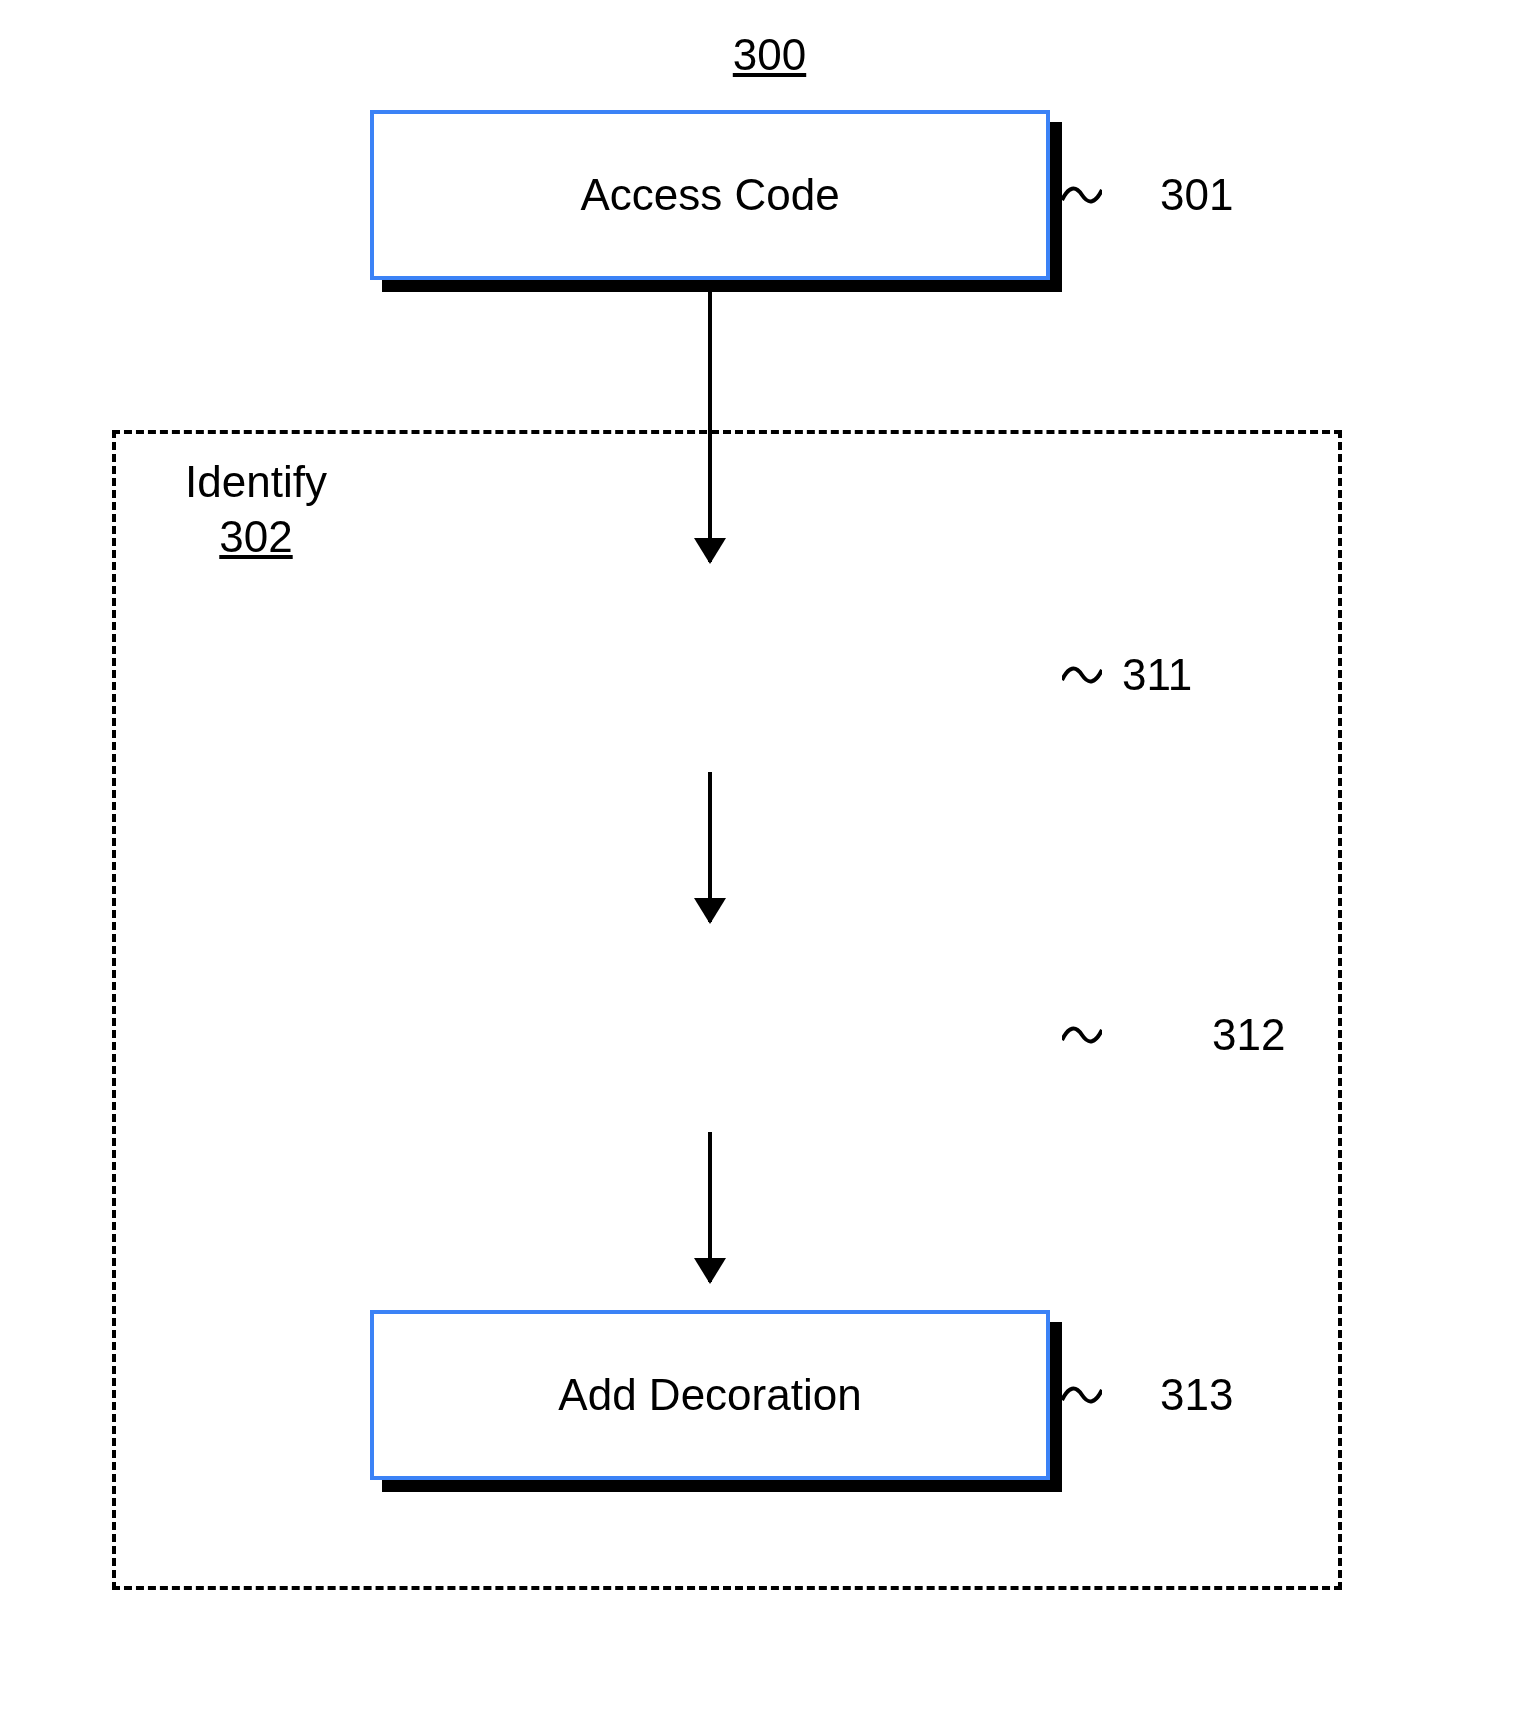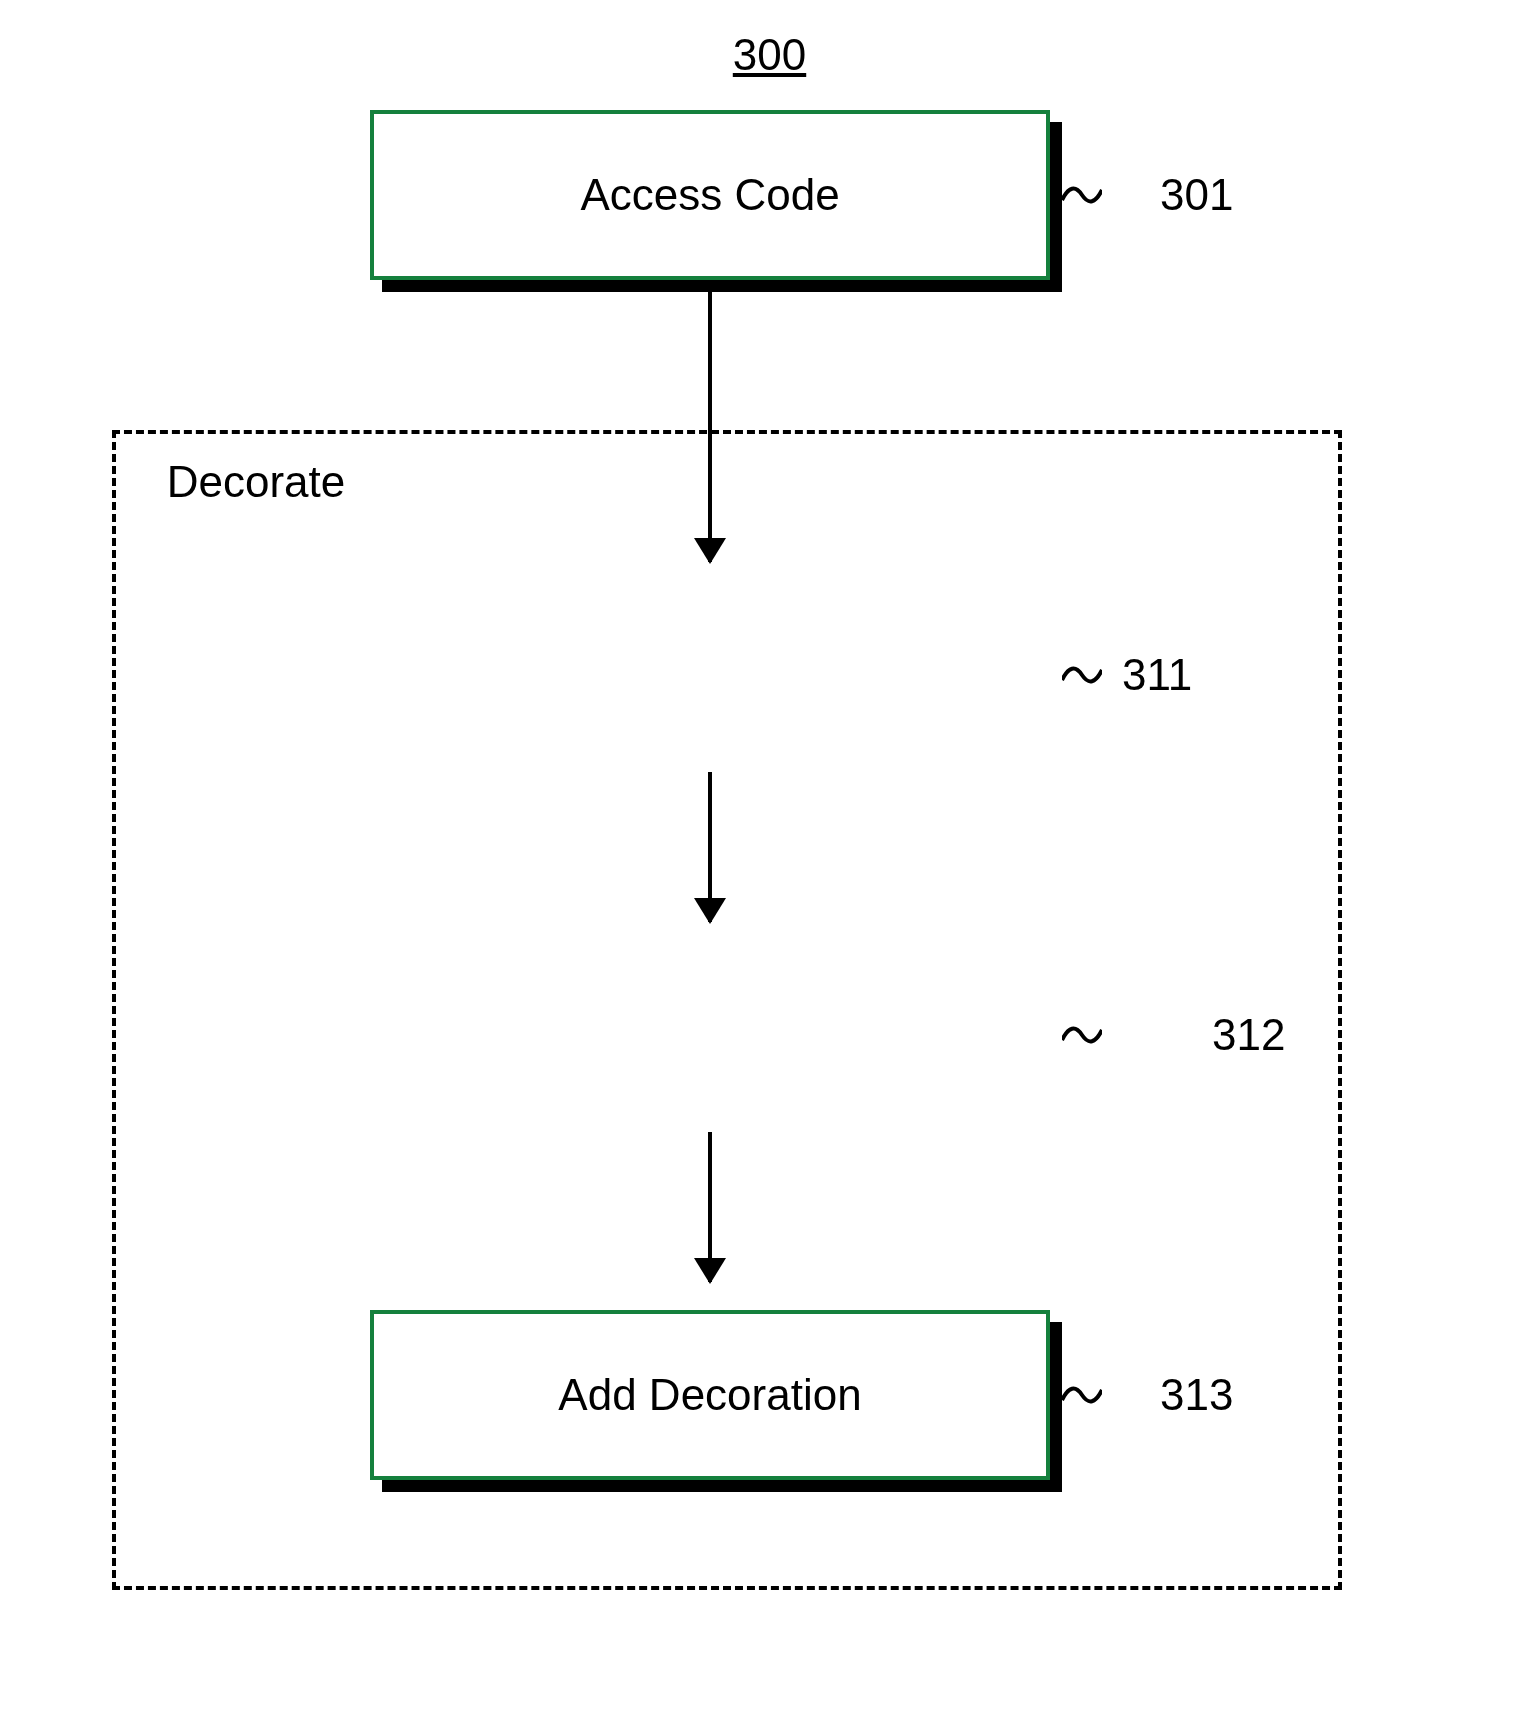--- a/index.html
+++ b/index.html
@@ -37,21 +37,21 @@
     position: absolute;
     top: 12px;
     left: 12px;
     width: 100%;
     height: 100%;
     background: #000;
   }
   .box {
     position: relative;
     background: #fff;
-    border: 4px solid #15803d;
+    border: 4px solid #3b82f6;
     box-sizing: border-box;
     display: flex;
     align-items: center;
     justify-content: center;
   }
   .box-label {
     font-size: 44px;
     color: #000;
     text-align: center;
   }
@@ -131,21 +131,22 @@
     <svg viewBox="0 0 40 30">
         <path d="M0 20 Q10 0 20 15 Q30 30 40 10" stroke="#000" stroke-width="4" fill="none"></path>
       </svg>
   </div>
   <div class="ref-label" style="left:1112px; top:170px;">301</div>
 
   <div class="arrow" style="left:710px; top:292px; height:270px;"></div>
 
   <div class="dashed-group" style="left:112px; top:430px; width:1230px; height:1160px;">
     <div class="group-title" style="left:30px; top:20px; width:220px;">
-      <span>Decorate</span>
+      <span>Identify</span>
+      <span class="num">302</span>
     </div>
   </div>
 
   <div class="squig" style="left:1062px; top:660px;">
     <svg viewBox="0 0 40 30">
         <path d="M0 20 Q10 0 20 15 Q30 30 40 10" stroke="#000" stroke-width="4" fill="none"></path>
       </svg>
   </div>
   <div class="ref-label" style="left:1074px; top:650px;">311</div>
 

